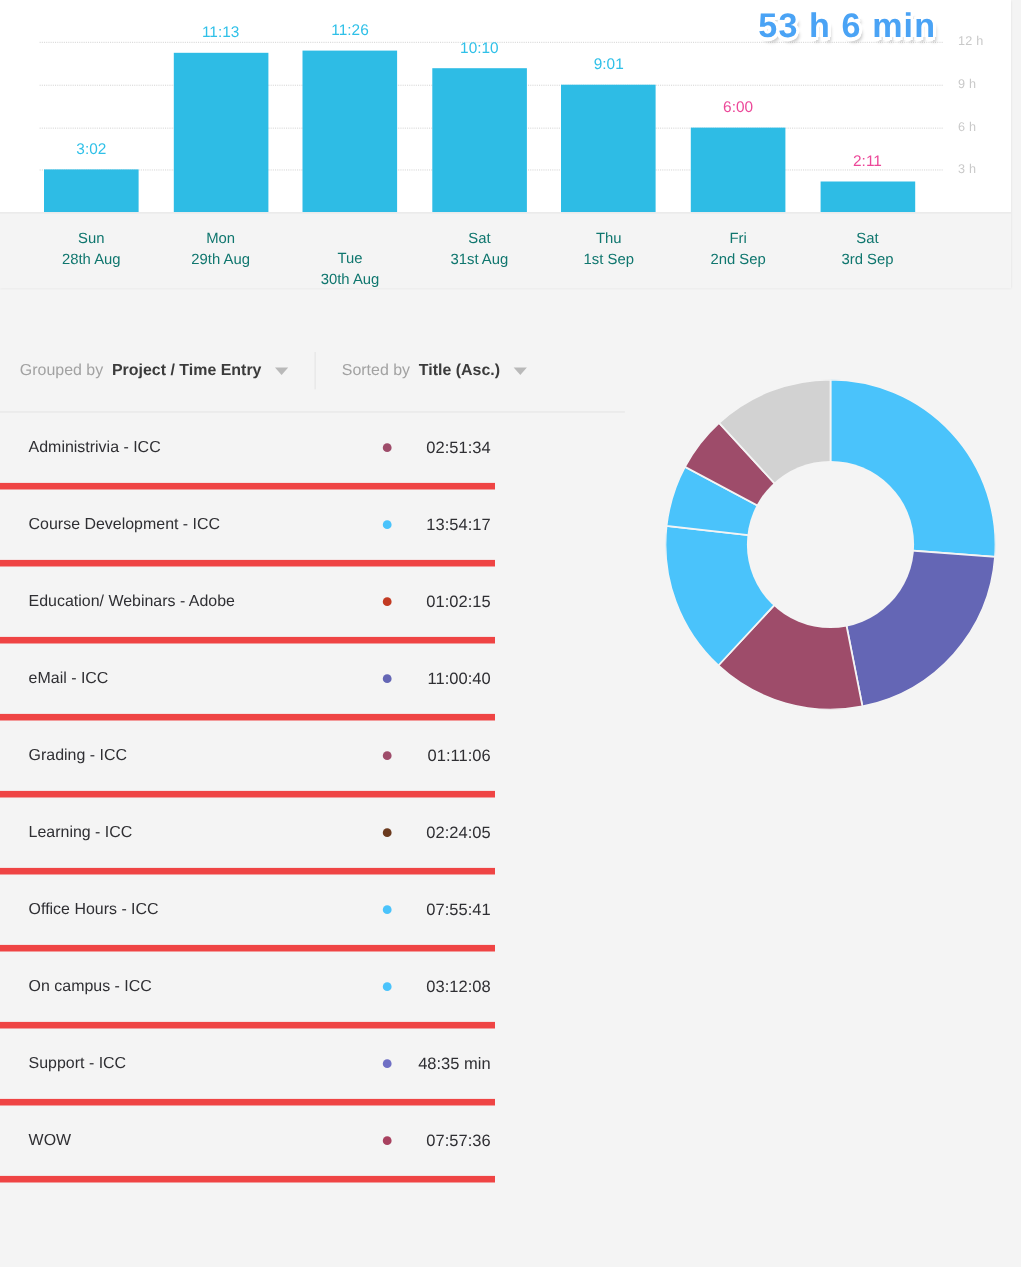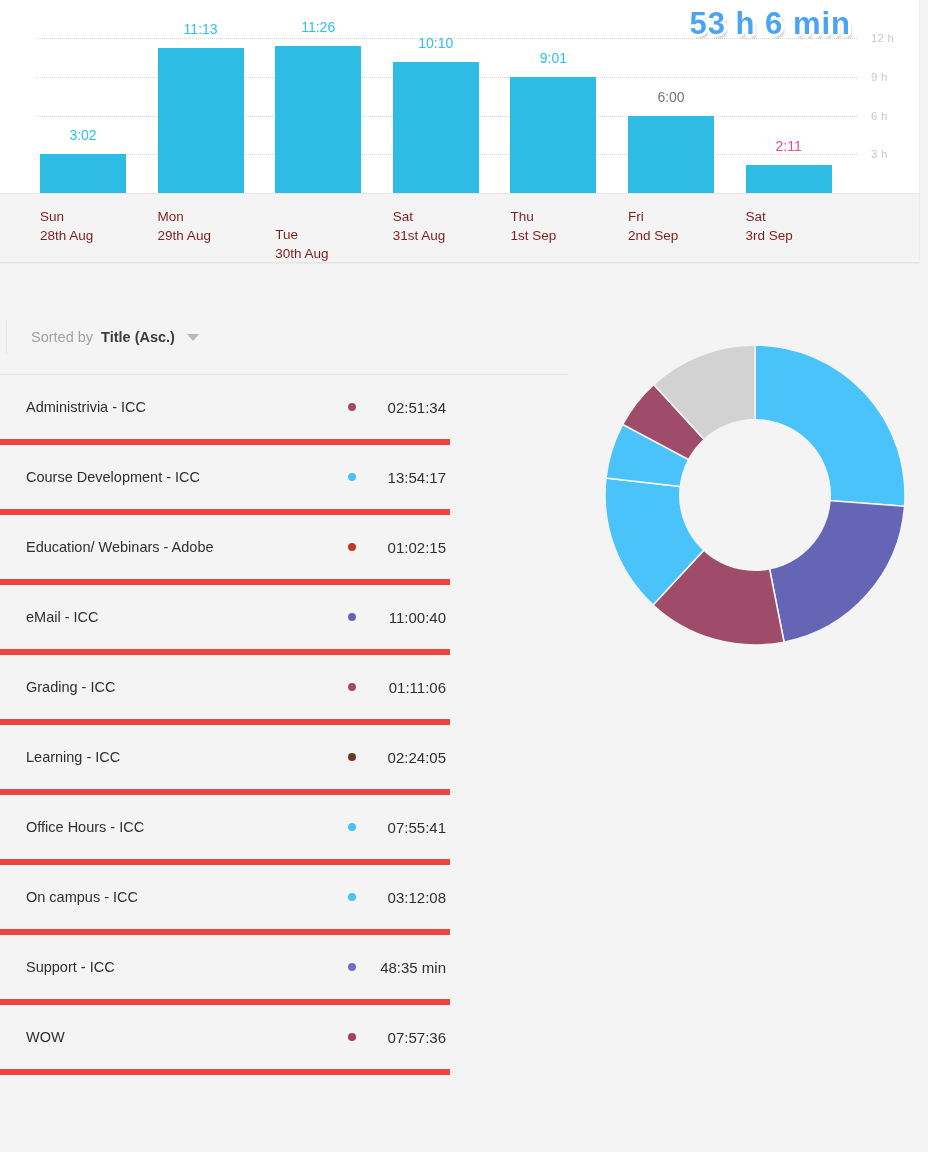--- a/index.html
+++ b/index.html
@@ -36,21 +36,21 @@
   .bar-value{
     position:absolute; text-align:center;
     font-size:14px; color:#2fc0e8; font-weight:400;
   }
   .axis-band{
     position:absolute; left:0; top:193px; width:919px; height:69px;
     background:#f4f4f4;
     border-top:1px solid #e6e6e6;
   }
   .daylabel{
-    position:absolute; text-align:left; color:#7f1d1d;
+    position:absolute; text-align:center; color:#0f766e;
     font-size:13.5px; line-height:19px;
   }
   .daylabel .dname{ display:block; }
   .daylabel .ddate{ display:block; }
 
   
   .total-badge{
     position:absolute; right:68px; top:6px;
     font-size:31px; font-weight:700; letter-spacing:1px;
     color:#4aa3f5;
@@ -150,21 +150,21 @@
         <div class="bar" style="left: 510.4px; width: 86px; height: 116.358px; background: rgb(46, 188, 229);"></div>
         <div class="bar" style="left: 628px; width: 86px; height: 77.4px; background: rgb(46, 188, 229);"></div>
         <div class="bar" style="left: 745.6px; width: 86px; height: 28.122px; background: rgb(46, 188, 229);"></div>
       </div>
     <div id="barvalues">
         <div class="bar-value" style="left: 40px; width: 86px; top: 126.913px; color: rgb(47, 192, 232);">3:02</div>
         <div class="bar-value" style="left: 157.6px; width: 86px; top: 21.262px; color: rgb(47, 192, 232);">11:13</div>
         <div class="bar-value" style="left: 275.2px; width: 86px; top: 18.553px; color: rgb(47, 192, 232);">11:26</div>
         <div class="bar-value" style="left: 392.8px; width: 86px; top: 34.807px; color: rgb(47, 192, 232);">10:10</div>
         <div class="bar-value" style="left: 510.4px; width: 86px; top: 49.642px; color: rgb(47, 192, 232);">9:01</div>
-        <div class="bar-value" style="left: 628px; width: 86px; top: 88.6px; color: #737373;">6:00</div>
+        <div class="bar-value" style="left: 628px; width: 86px; top: 88.6px; color: #ec4899;">6:00</div>
         <div class="bar-value" style="left: 745.6px; width: 86px; top: 138px; color: #ec4899;">2:11</div>
       </div>
 
     <div class="total-badge">53 h 6 min</div>
   </div>
 
   <div class="axis-band">
     <div id="daylabels">
         <div class="daylabel" style="left: 40px; width: 86px; top: 13px;">
           <span class="dname">Sun</span>
@@ -193,20 +193,25 @@
         <div class="daylabel" style="left: 745.6px; width: 86px; top: 13px;">
           <span class="dname">Sat</span>
           <span class="ddate">3rd Sep</span>
         </div>
       </div>
   </div>
 </div>
 
 <div class="controls">
 
+  <div class="ctrl">
+    <span class="lbl">Grouped by</span>
+    <span class="val">Project / Time Entry</span>
+    <span class="caret"></span>
+  </div>
 
   <div class="ctrl-sep"></div>
 
   <div class="ctrl">
     <span class="lbl">Sorted by</span>
     <span class="val">Title (Asc.)</span>
     <span class="caret"></span>
   </div>
 </div>
 

